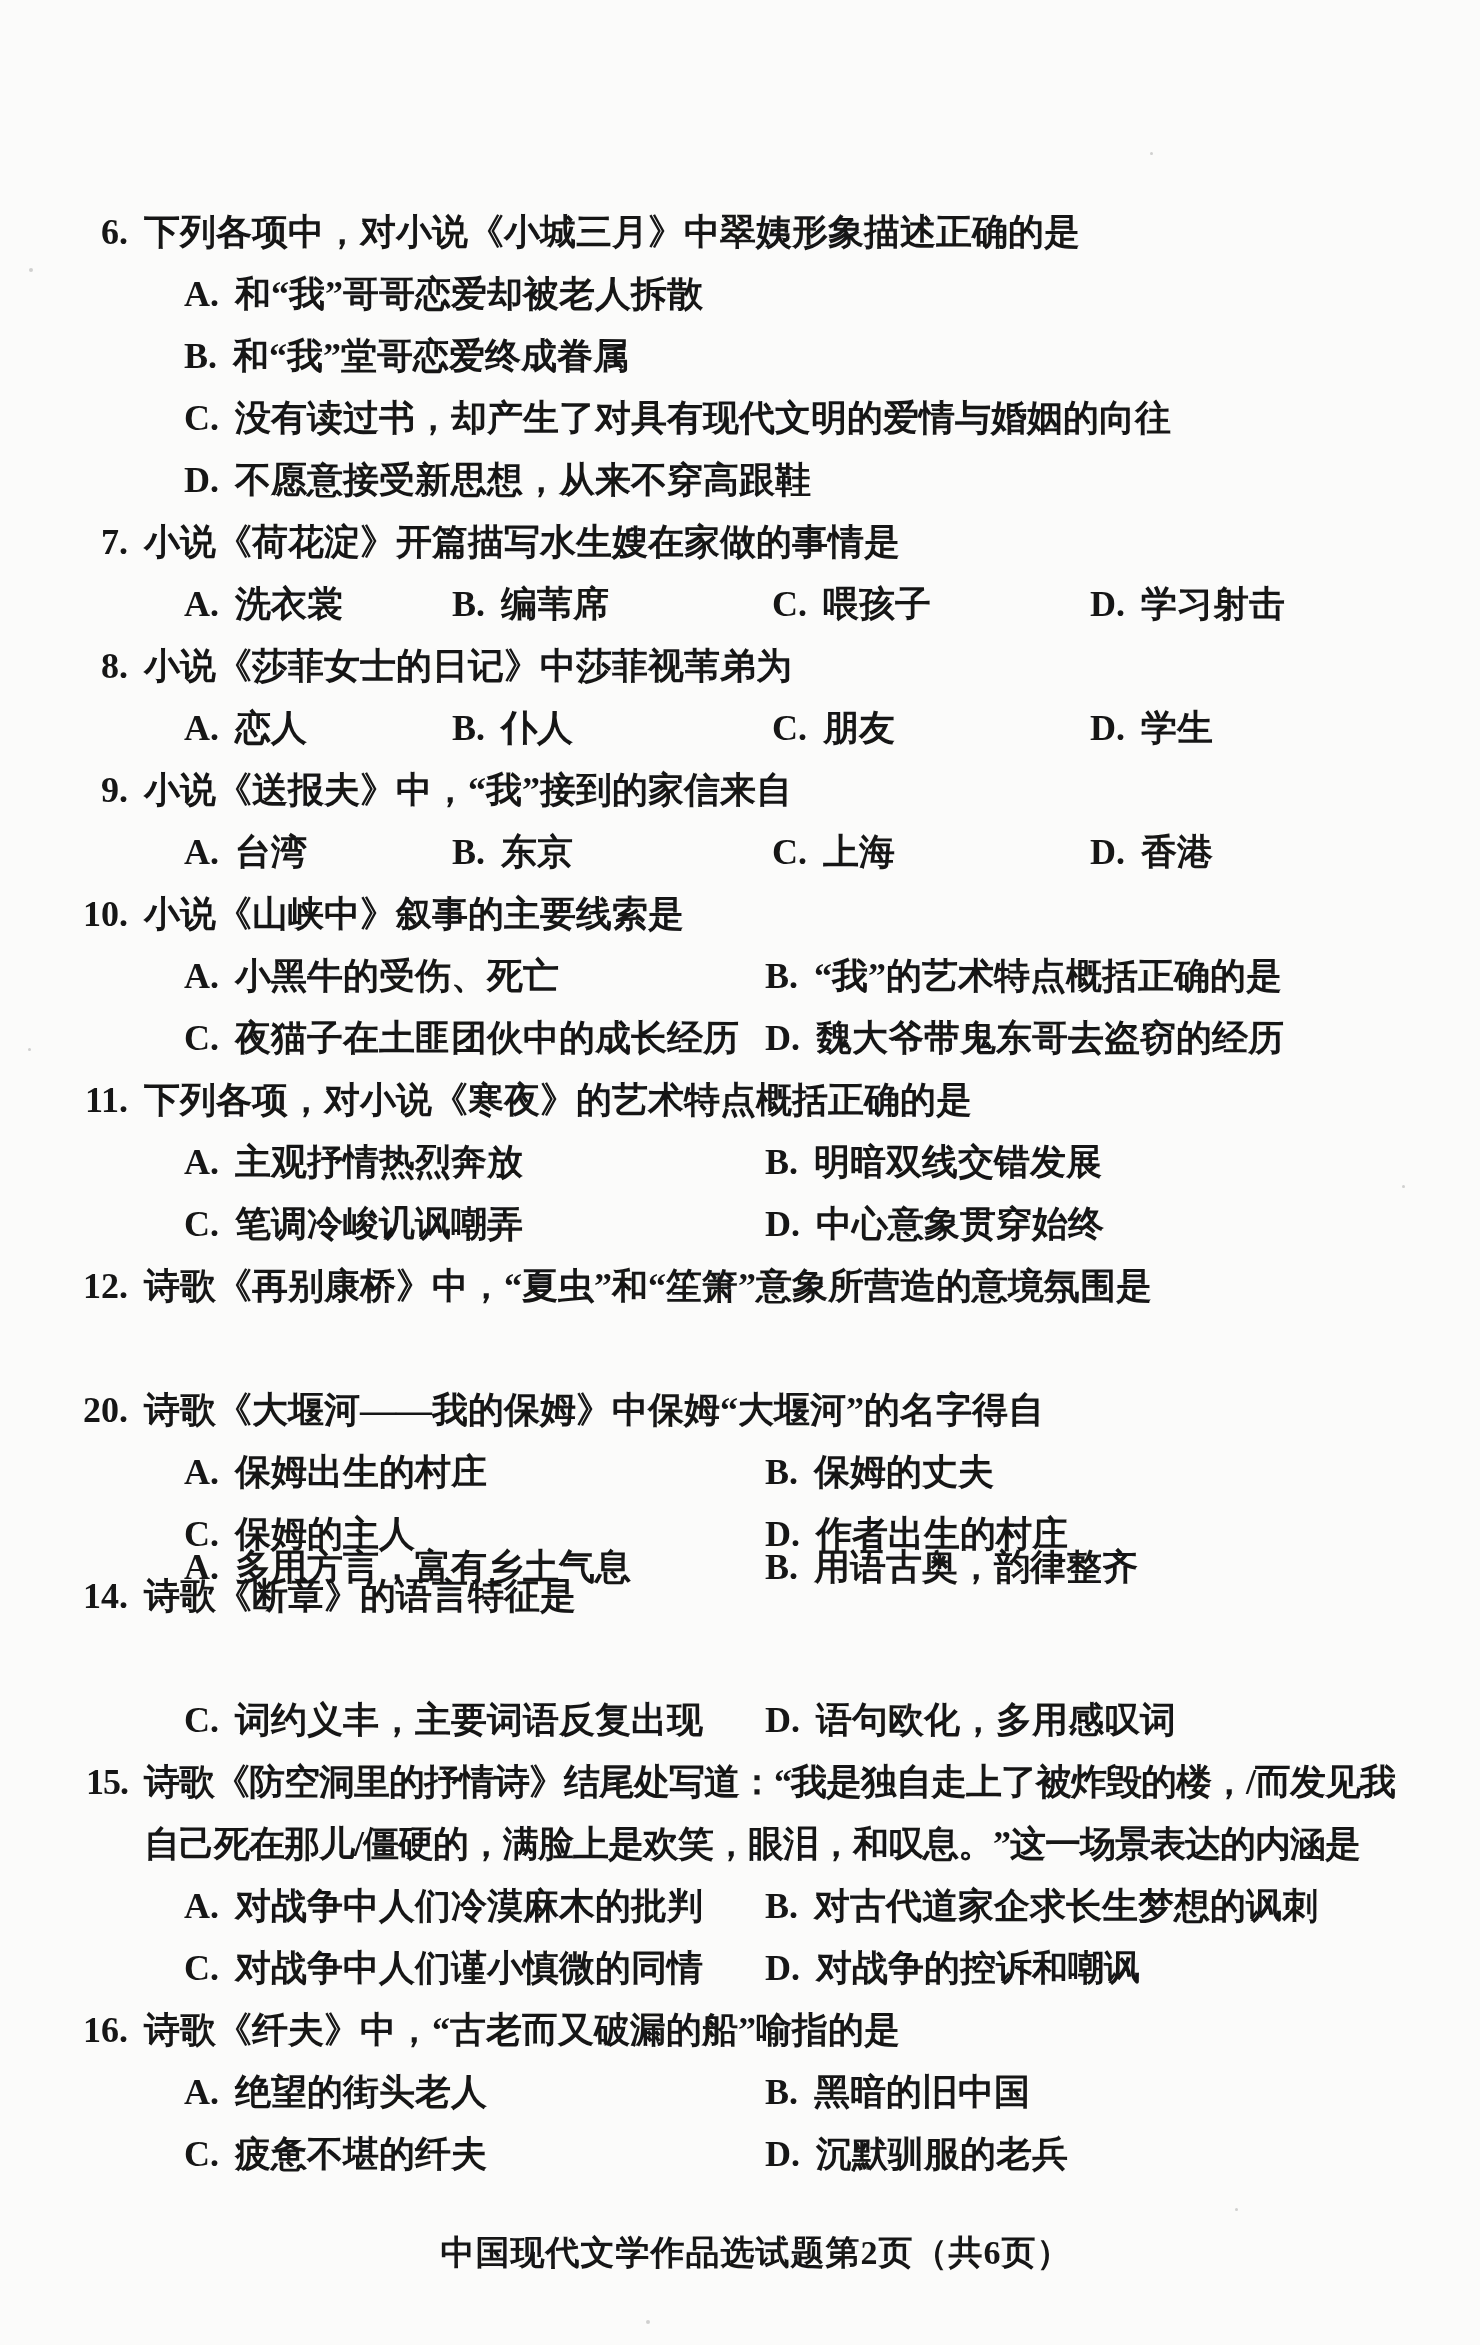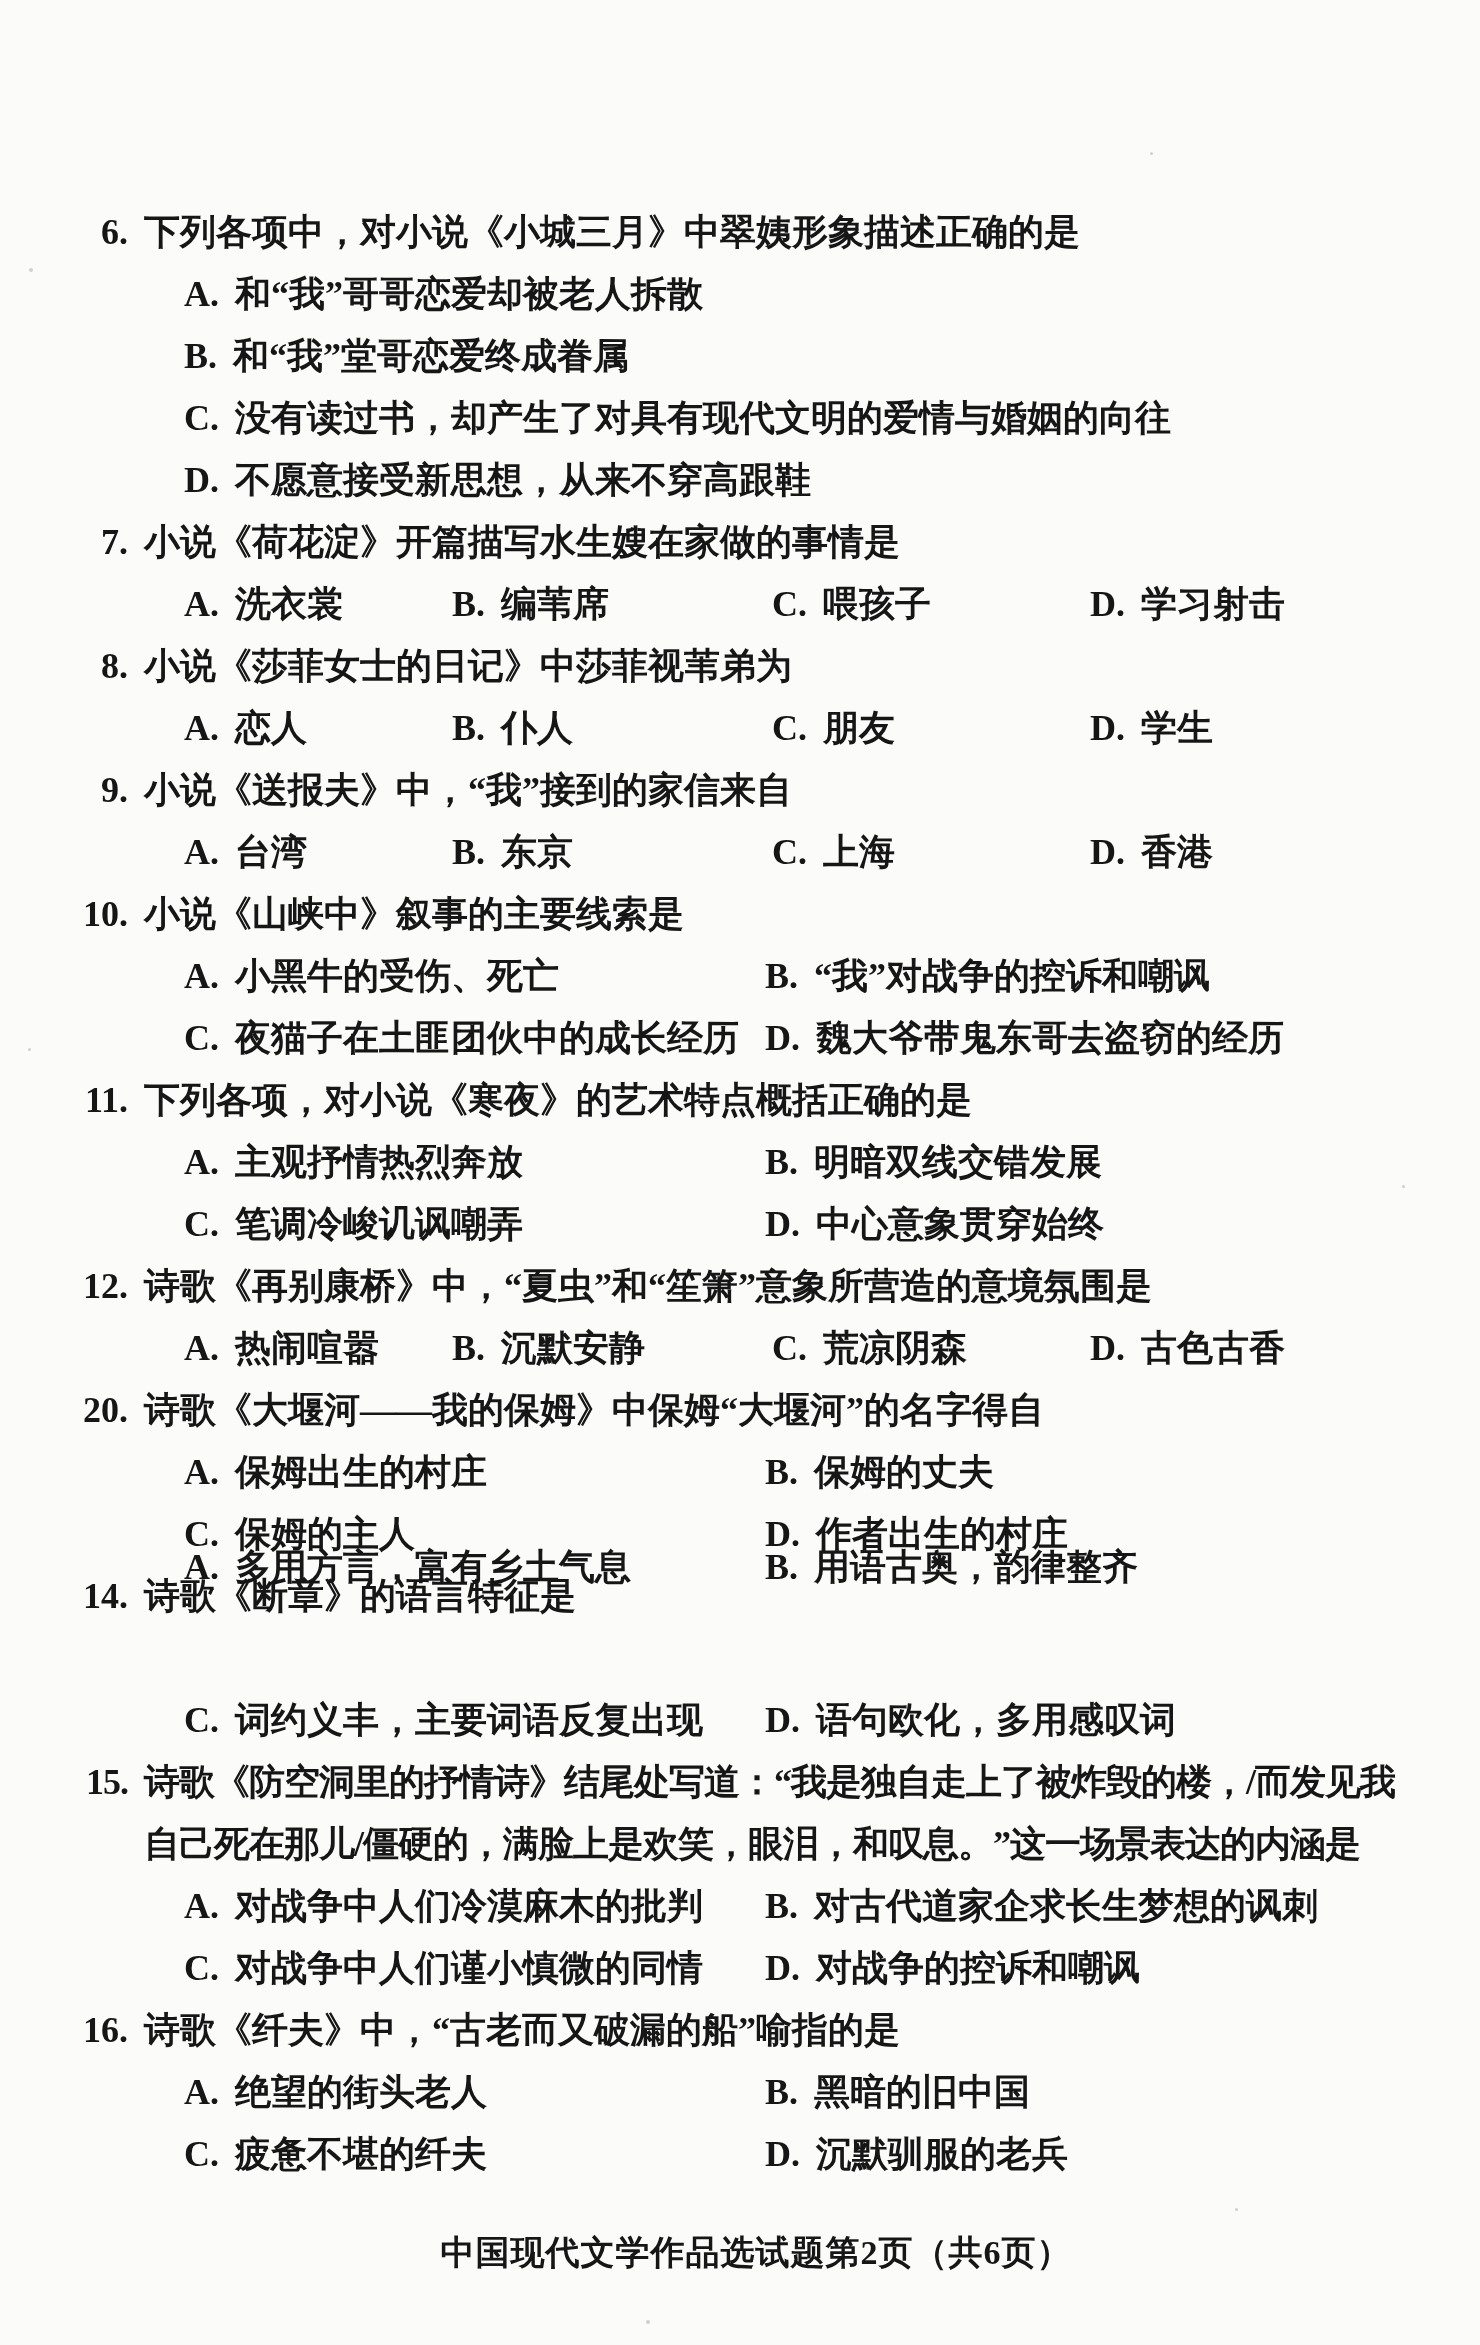--- a/index.html
+++ b/index.html
@@ -81,21 +81,21 @@
     <span class="opt c3"><span class="olabel">C.</span><span class="otext">上海</span></span>
     <span class="opt c4"><span class="olabel">D.</span><span class="otext">香港</span></span>
   </div>
 
   <div class="line" style="top:883px">
     <span class="num">10.</span>
     <span class="stem">小说《山峡中》叙事的主要线索是</span>
   </div>
   <div class="line" style="top:945px">
     <span class="opt c1"><span class="olabel">A.</span><span class="otext">小黑牛的受伤、死亡</span></span>
-    <span class="opt g2"><span class="olabel">B.</span><span class="otext">“我”对战争的控诉和嘲讽</span></span>
+    <span class="opt g2"><span class="olabel">B.</span><span class="otext">“我”的艺术特点概括正确的是</span></span>
   </div>
   <div class="line" style="top:1007px">
     <span class="opt c1"><span class="olabel">C.</span><span class="otext">夜猫子在土匪团伙中的成长经历</span></span>
     <span class="opt g2"><span class="olabel">D.</span><span class="otext">魏大爷带鬼东哥去盗窃的经历</span></span>
   </div>
 
   <div class="line" style="top:1069px">
     <span class="num">11.</span>
     <span class="stem">下列各项，对小说《寒夜》的艺术特点概括正确的是</span>
   </div>
@@ -104,26 +104,20 @@
     <span class="opt g2"><span class="olabel">B.</span><span class="otext">明暗双线交错发展</span></span>
   </div>
   <div class="line" style="top:1193px">
     <span class="opt c1"><span class="olabel">C.</span><span class="otext">笔调冷峻讥讽嘲弄</span></span>
     <span class="opt g2"><span class="olabel">D.</span><span class="otext">中心意象贯穿始终</span></span>
   </div>
 
   <div class="line" style="top:1255px">
     <span class="num">12.</span>
     <span class="stem">诗歌《再别康桥》中，“夏虫”和“笙箫”意象所营造的意境氛围是</span>
-  </div>
-  <div class="line" style="top:1317px">
-    <span class="opt c1"><span class="olabel">A.</span><span class="otext">热闹喧嚣</span></span>
-    <span class="opt c2"><span class="olabel">B.</span><span class="otext">沉默安静</span></span>
-    <span class="opt c3"><span class="olabel">C.</span><span class="otext">荒凉阴森</span></span>
-    <span class="opt c4"><span class="olabel">D.</span><span class="otext">古色古香</span></span>
   </div>
 
   <div class="line" style="top:1379px">
     <span class="num">20.</span>
     <span class="stem">诗歌《大堰河——我的保姆》中保姆“大堰河”的名字得自</span>
   </div>
   <div class="line" style="top:1441px">
     <span class="opt c1"><span class="olabel">A.</span><span class="otext">保姆出生的村庄</span></span>
     <span class="opt g2"><span class="olabel">B.</span><span class="otext">保姆的丈夫</span></span>
   </div>

